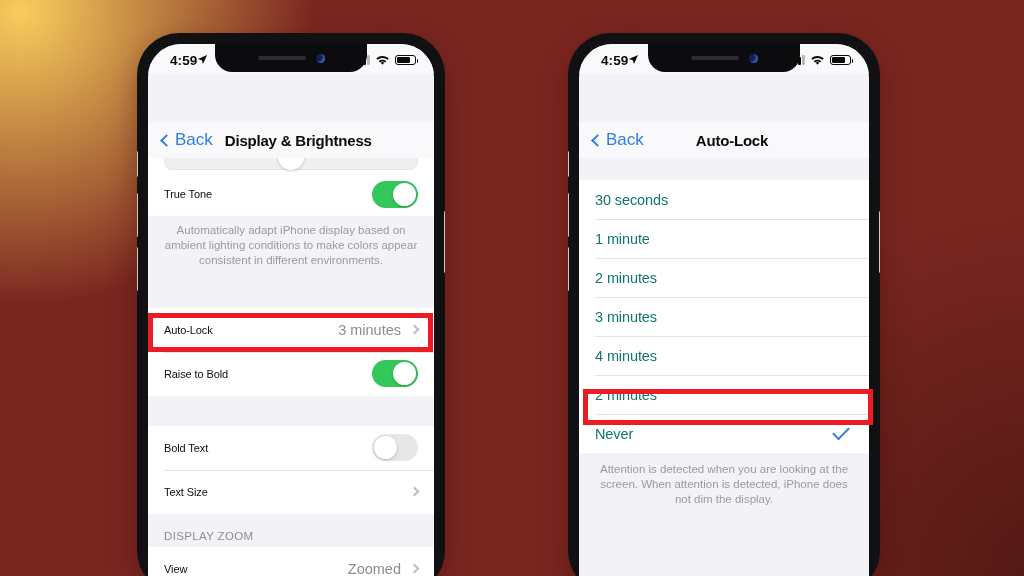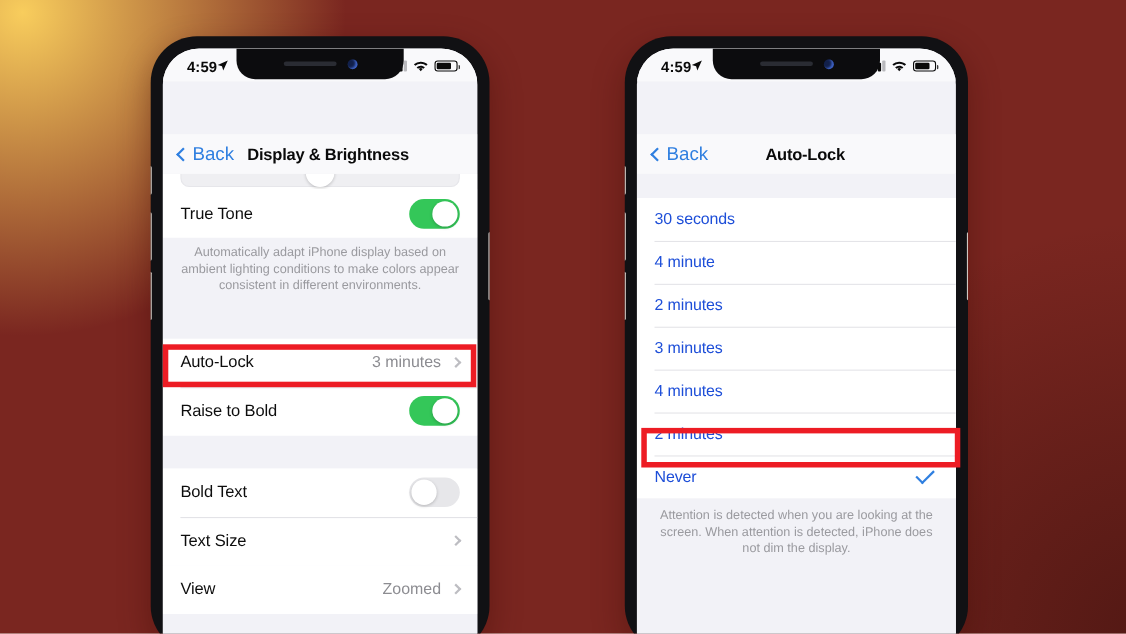--- a/index.html
+++ b/index.html
@@ -159,21 +159,21 @@
     padding:0 16px;
     height:44px;
     background:#fff;
     position:relative;
     cursor:pointer;
   }
   .row + .row::before{
     content:"";position:absolute;left:16px;right:0;top:0;height:1px;
     background:#e3e3e7;
   }
-  .row-label{font-size:15px;color:#0d0d0d;font-weight:500;letter-spacing:-.1px;}
+  .row-label{font-size:11px;color:#0d0d0d;font-weight:500;letter-spacing:-.1px;}
   .row-right{display:flex;align-items:center;gap:8px;}
   .row-value{font-size:14.5px;color:#8c8c91;}
   .chev{
     width:7px;height:7px;
     border-top:2px solid #bdbdc2;
     border-right:2px solid #bdbdc2;
     transform:rotate(45deg);
     margin-left:2px;
   }
   .toggle{
@@ -224,21 +224,21 @@
 
   
   .opt{
     display:flex;align-items:center;justify-content:space-between;
     height:39px;padding:0 16px;background:#fff;
     position:relative;cursor:pointer;
   }
   .opt + .opt::before{
     content:"";position:absolute;left:16px;right:0;top:0;height:1px;background:#e4e4e8;
   }
-  .opt-label{font-size:14.5px;color:#1d4ed8;letter-spacing:-.1px;}
+  .opt-label{font-size:14.5px;color:#0f766e;letter-spacing:-.1px;}
   .check{
     width:16px;height:9px;
     border-left:2.4px solid #2f7fe0;
     border-bottom:2.4px solid #2f7fe0;
     transform:rotate(-45deg);
     margin-right:4px;
     margin-bottom:4px;
   }
 
   
@@ -351,20 +351,21 @@
               </span>
           </div>
           <div class="row">
             <span class="row-label">Text Size</span>
             <span class="row-right">
               <span class="chev"></span>
             </span>
           </div>
         </div>
 
+        <div class="sectionhdr">DISPLAY ZOOM</div>
 
         <div class="group">
           <div class="row">
             <span class="row-label">View</span>
             <span class="row-right">
               <span class="row-value">Zoomed</span>
               <span class="chev"></span>
             </span>
           </div>
         </div>
@@ -420,21 +421,21 @@
       </div>
 
       <div class="content">
         <div class="spacer" style="height:22px;"></div>
 
         <div class="group">
           <div class="opt">
             <span class="opt-label">30 seconds</span>
           </div>
           <div class="opt">
-            <span class="opt-label">4 minute</span>
+            <span class="opt-label">1 minute</span>
           </div>
           <div class="opt">
             <span class="opt-label">2 minutes</span>
           </div>
           <div class="opt">
             <span class="opt-label">3 minutes</span>
           </div>
           <div class="opt">
             <span class="opt-label">4 minutes</span>
           </div>

